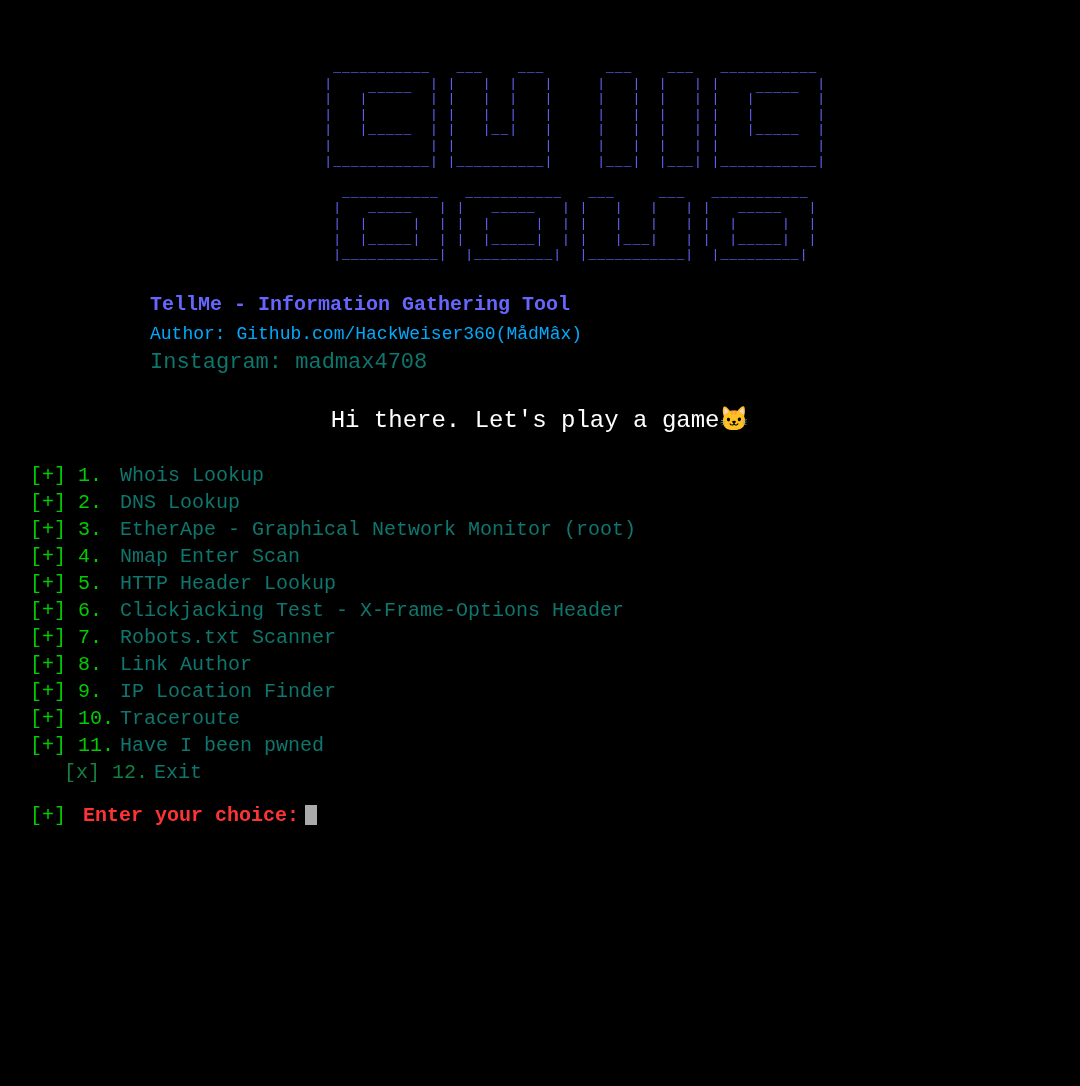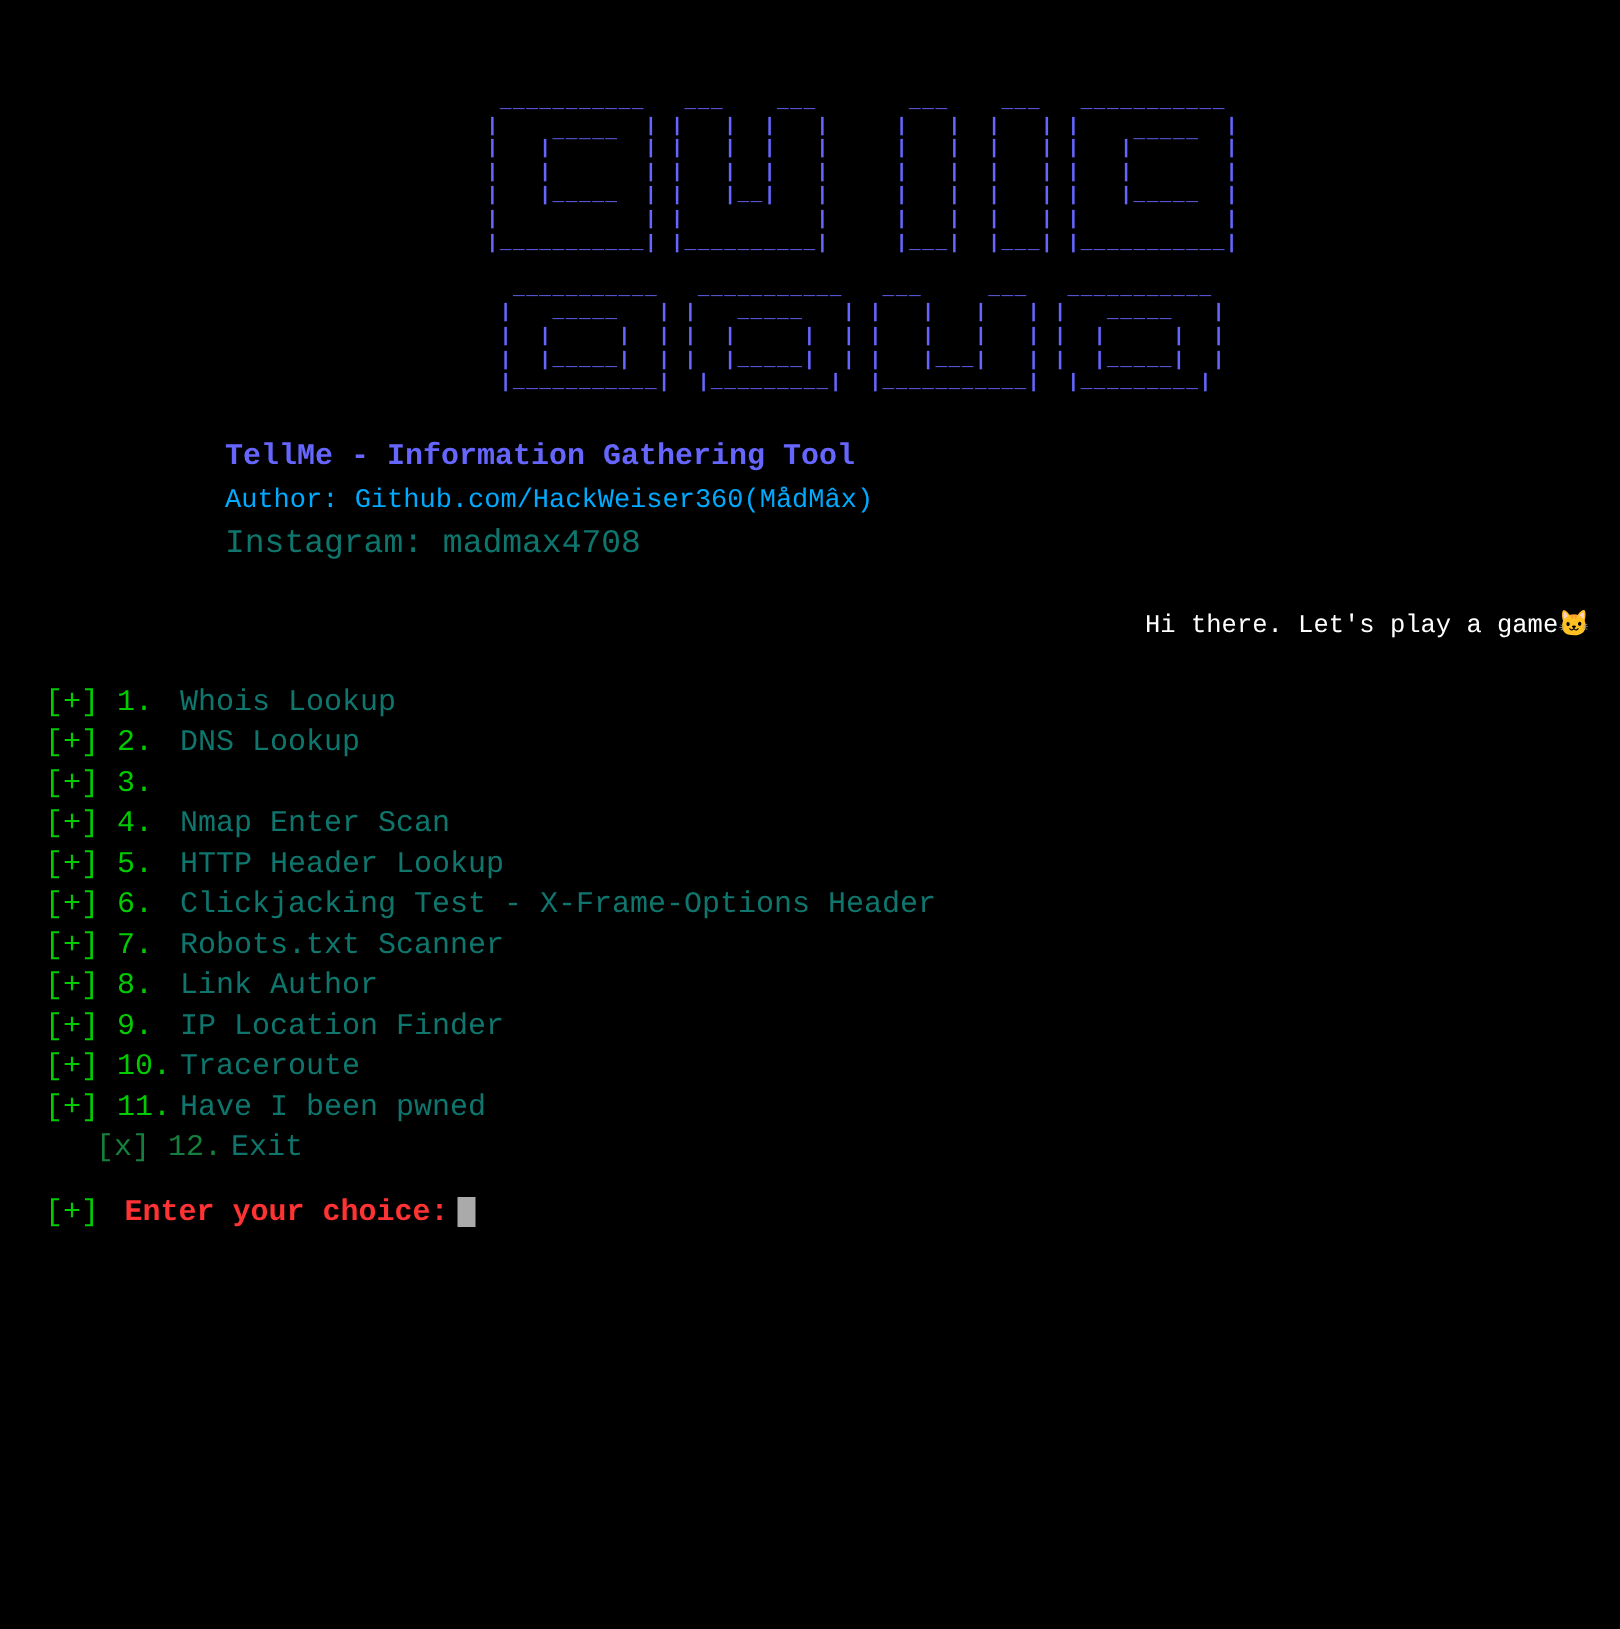--- a/index.html
+++ b/index.html
@@ -20,21 +20,20 @@
     .container {
       width: 100%;
       padding: 10px 20px;
     }
 
     
     .logo-container {
       display: flex;
       justify-content: center;
       margin: 30px 0 30px 0;
-      font-weight: bold;
     }
 
     .logo-art {
       color: #6666ff;
       font-size: 13px;
       line-height: 1.2;
       font-family: 'Courier New', Courier, monospace;
       white-space: pre;
       letter-spacing: 1px;
     }
@@ -59,23 +58,23 @@
     }
 
     .instagram-line {
       color: #0f766e;
       font-size: 22px;
       font-family: 'Courier New', Courier, monospace;
     }
 
     .greeting {
       color: #ffffff;
-      font-size: 17px;
-      font-family: 'Courier New', Courier, monospace;
-      text-align: right;
+      font-size: 24px;
+      font-family: 'Courier New', Courier, monospace;
+      text-align: center;
       margin: 30px 0 30px 0;
     }
 
     .menu-section {
       margin: 0 0 20px 0;
       padding: 0 10px;
     }
 
     .menu-item {
       font-family: 'Courier New', Courier, monospace;
@@ -176,20 +175,21 @@
     <div class="menu-item">
       <span class="menu-prefix-green">[+] 1.</span>
       <span class="menu-text">Whois Lookup</span>
     </div>
     <div class="menu-item">
       <span class="menu-prefix-green">[+] 2.</span>
       <span class="menu-text">DNS Lookup</span>
     </div>
     <div class="menu-item">
       <span class="menu-prefix-green">[+] 3.</span>
+      <span class="menu-text">EtherApe - Graphical Network Monitor (root)</span>
     </div>
     <div class="menu-item">
       <span class="menu-prefix-green">[+] 4.</span>
       <span class="menu-text">Nmap Enter Scan</span>
     </div>
     <div class="menu-item">
       <span class="menu-prefix-green">[+] 5.</span>
       <span class="menu-text">HTTP Header Lookup</span>
     </div>
     <div class="menu-item">

